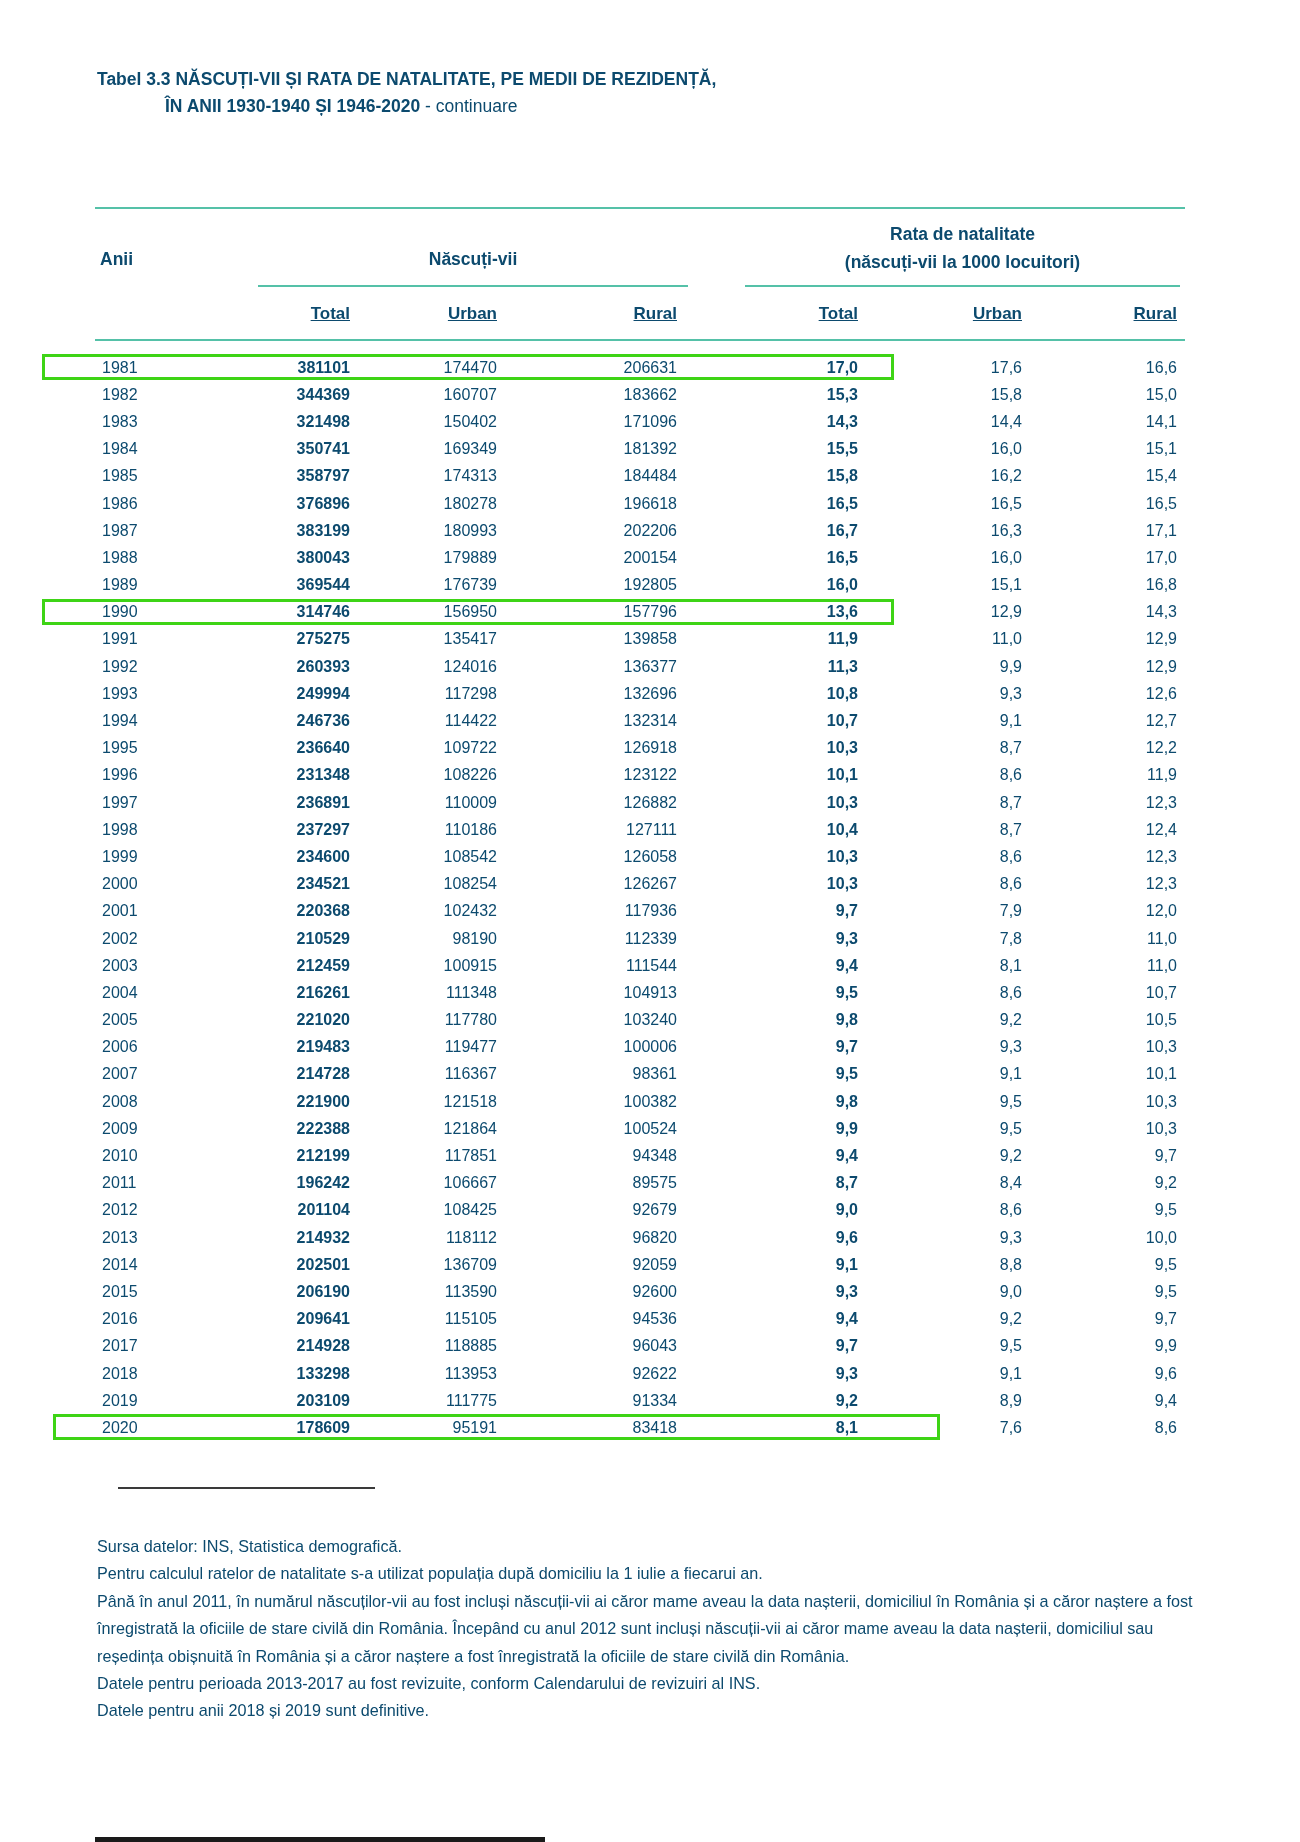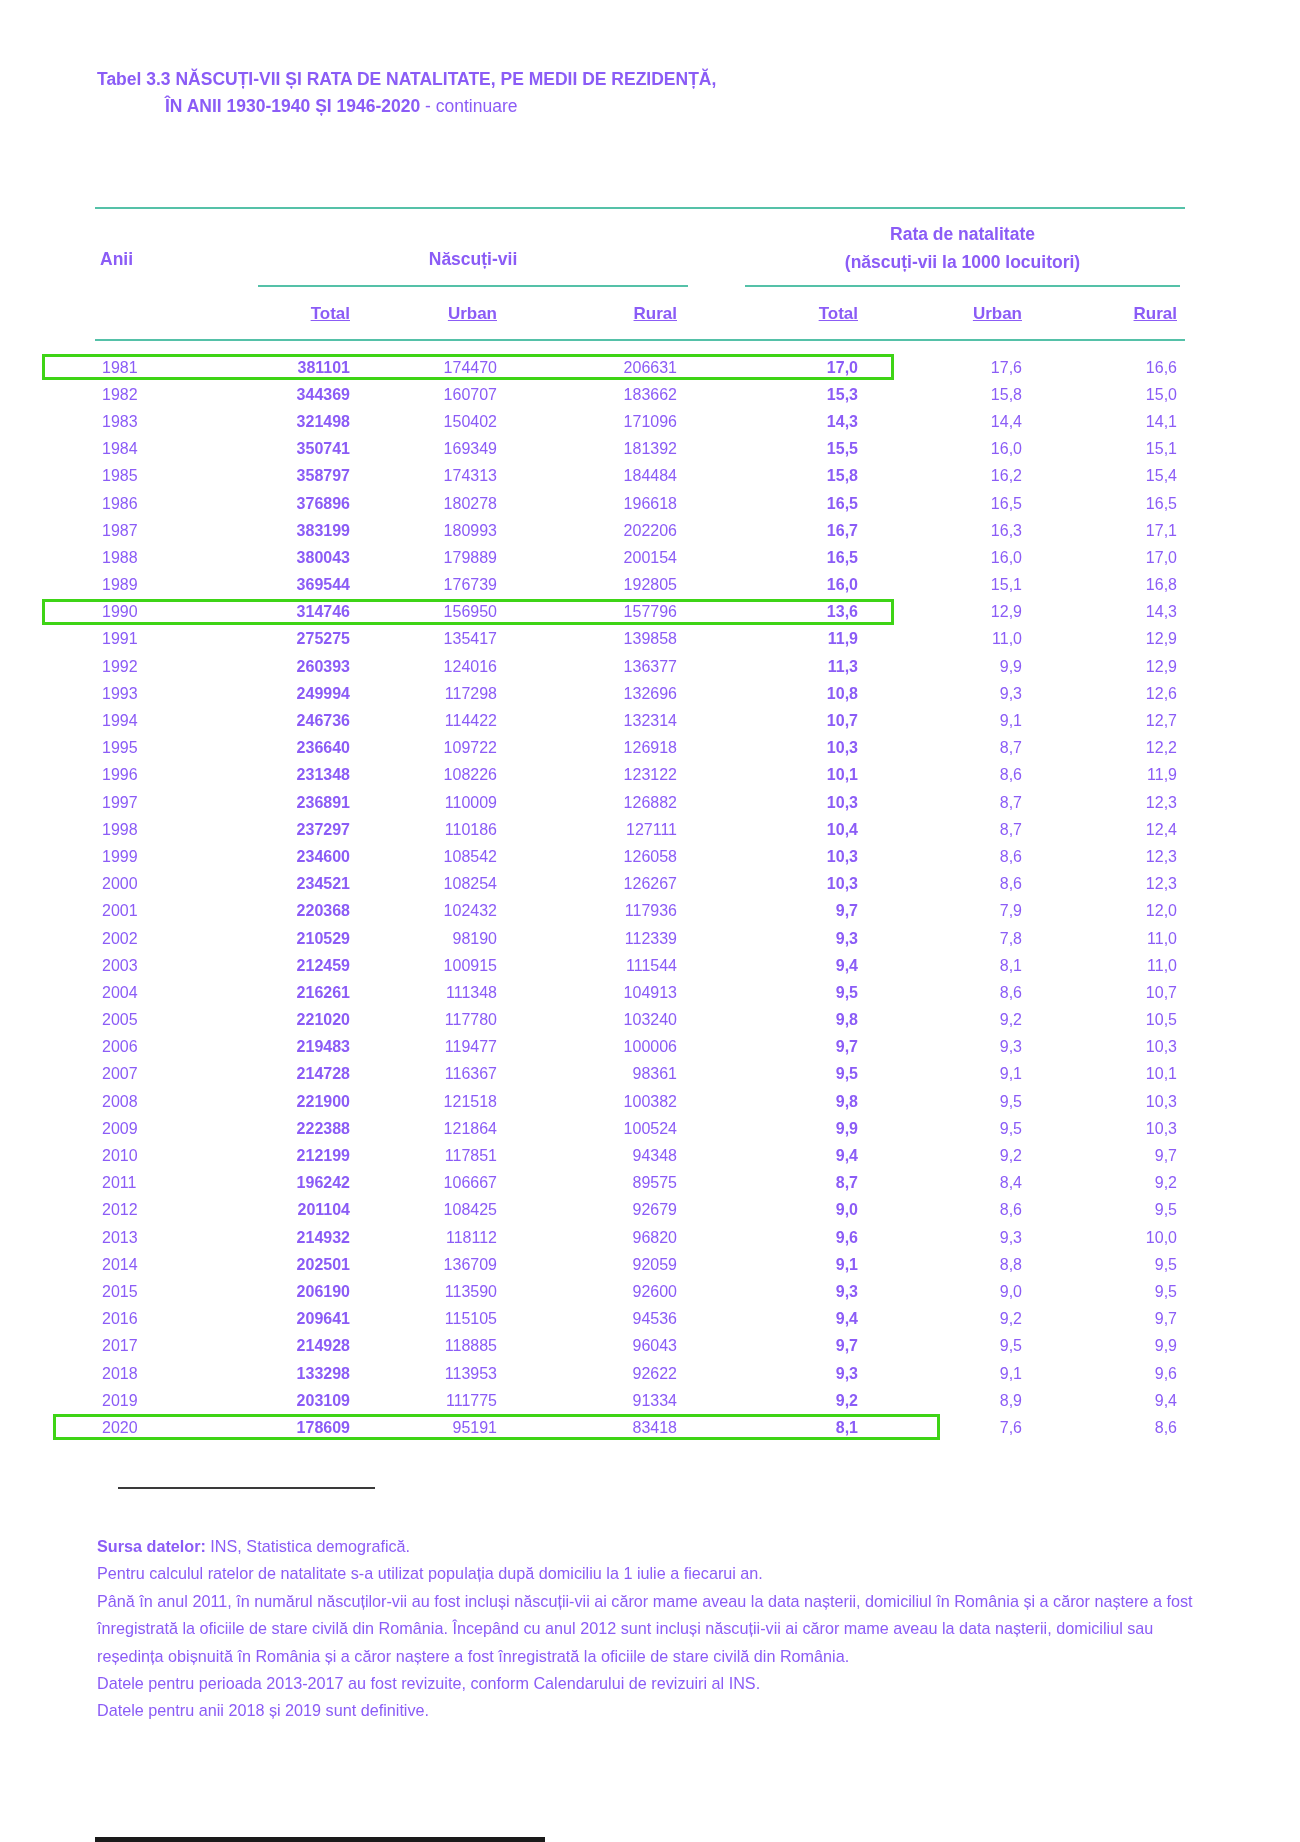--- a/index.html
+++ b/index.html
@@ -1,17 +1,17 @@
 <!DOCTYPE html>
 <html style="--teal: #55c1a8; --green: #3ed416;"><head>
 <meta charset="utf-8">
 <style>
   html,body{margin:0;padding:0;background:#e8e8e8;}
   .page{position:relative;width:1300px;height:1842px;background:#ffffff;margin:0 auto;
-        font-family:"Liberation Sans",sans-serif;color:#8b5cf6;overflow:hidden;}
+        font-family:"Liberation Sans",sans-serif;color:#0c4a6e;overflow:hidden;}
 
   
   .title{position:absolute;left:97px;top:66px;font-weight:bold;font-size:17.5px;line-height:27px;}
   .title .t2{padding-left:68px;}
   .title .reg{font-weight:normal;}
 
   
   .table{position:absolute;left:95px;top:207px;width:1090px;}
   .thead{position:relative;height:134px;}
   .rule{position:absolute;height:2px;background:var(--teal);}
@@ -39,21 +39,21 @@
 
   .hlbox{position:absolute;top:0;height:26px;border:3px solid var(--green);
          box-sizing:border-box;pointer-events:none;}
   .hlbox.v1{left:-53px;width:852px;}
   .hlbox.v2{left:-42px;width:887px;}
 
   
   .sep{position:absolute;left:118px;top:1487px;width:257px;height:2px;background:#3a3a3a;}
   .notes{position:absolute;left:97px;top:1533px;width:1118px;font-size:16.2px;line-height:27.4px;}
   .notes p{margin:0;}
-  .notes .b{font-weight:bold;}
+  .notes .b{font-weight:normal;}
 
   
   .pagefooter{position:absolute;left:97px;top:1872px;width:1118px;display:flex;align-items:center;}
   .series{font-family:"DejaVu Serif",serif;font-style:italic;font-weight:bold;
           font-size:18.5px;letter-spacing:0.3px;white-space:nowrap;}
   .frule{flex:1;height:3px;background:var(--teal);margin:2px 16px 0 18px;}
   .pagenum{font-weight:bold;font-size:22px;}
 
   .bottombar{position:absolute;left:95px;top:1837px;width:450px;height:5px;background:#1a1a1a;}
 </style>

